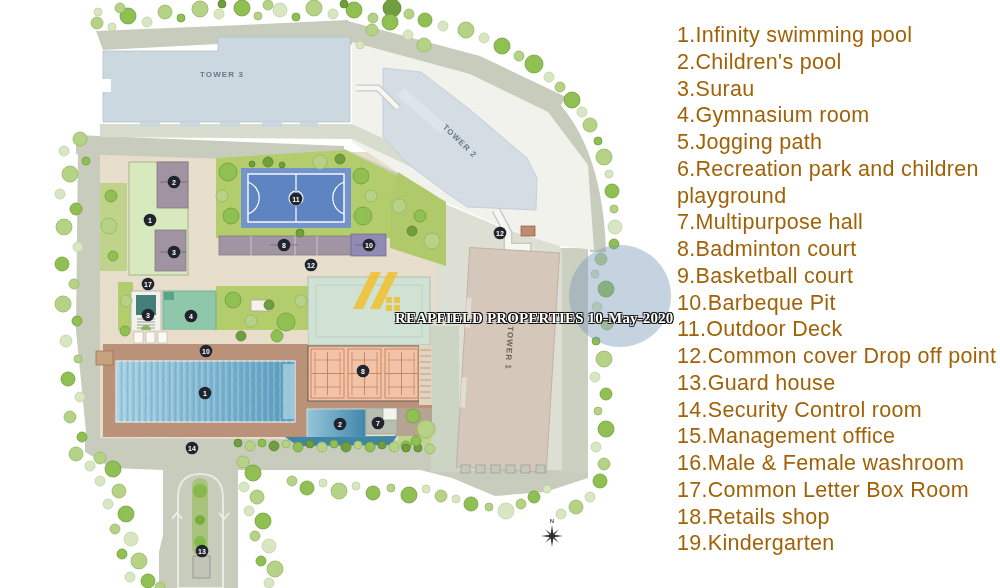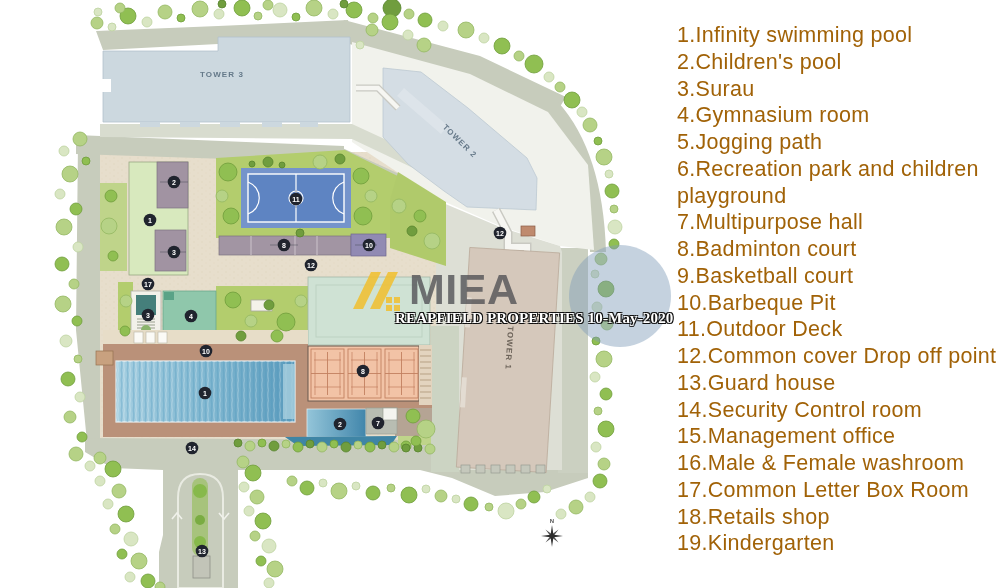--- a/index.html
+++ b/index.html
@@ -494,21 +494,20 @@
   <g fill="#f2c12e" opacity="0.88">
     <polygon points="353,309 371,272 381,272 363,309"></polygon>
     <polygon points="370,309 388,272 398,272 380,309"></polygon>
     <rect x="386" y="297" width="6" height="6"></rect>
         <rect x="394" y="297" width="6" height="6"></rect>
     <rect x="386" y="305" width="6" height="6"></rect>
         <rect x="394" y="305" width="6" height="6"></rect>
   </g>
 </svg>
 
-<div class="wm-miea">MIEA</div>
 
 
 <div class="wm-date">REAPFIELD PROPERTIES 10-May-2020</div>
 
 <div class="legend">
 1.Infinity swimming pool<br>
 2.Children's pool<br>
 3.Surau<br>
 4.Gymnasium room<br>
 5.Jogging path<br>

